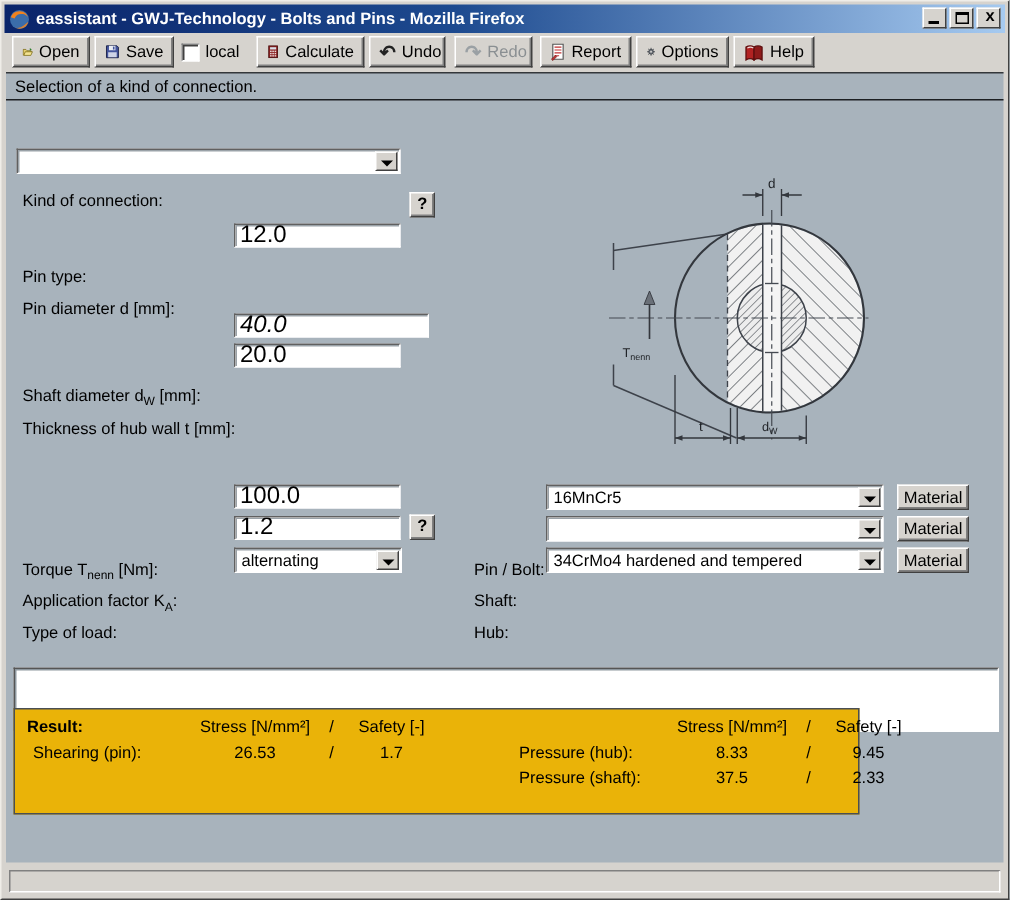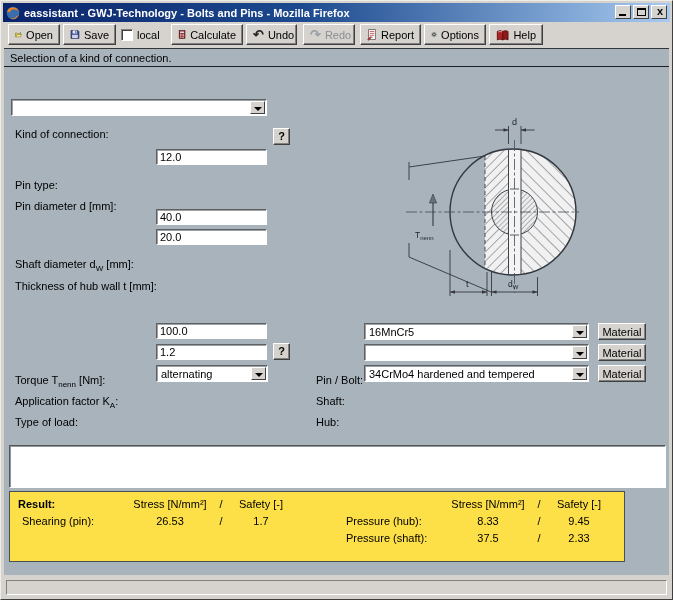--- a/index.html
+++ b/index.html
@@ -39,21 +39,21 @@
     border-bottom:1px solid #fff;border-right:1px solid #fff;
     box-shadow:inset 1px 1px 0 #404040;}
   
   .content{position:absolute;top:47px;left:3px;right:3px;height:527px;
     background:#a8b3bc;border-top:1px solid #33373a;}
   .hdrstrip{position:absolute;top:0;left:0;right:0;height:18px;
     border-bottom:1px solid #1c1f22;padding:3px 0 0 6px;}
   .lbl{position:absolute;white-space:nowrap;margin-top:48px;}
   sub{font-size:8px;}
   .field{position:absolute;height:16px;background:#fff;font-family:"Liberation Sans",sans-serif;
-    font-size:11px;padding:1px 3px;
+    font-size:16px;padding:1px 3px;
     border-top:1px solid #606060;border-left:1px solid #606060;
     border-bottom:1px solid #fff;border-right:1px solid #fff;
     box-shadow:inset 1px 1px 0 #9aa2a8;}
   .combo{position:absolute;height:17px;background:#fff;
     border-top:1px solid #606060;border-left:1px solid #606060;
     border-bottom:1px solid #fff;border-right:1px solid #fff;
     box-shadow:inset 1px 1px 0 #9aa2a8;cursor:default;}
   .combo-text{position:absolute;left:4px;top:2px;white-space:nowrap;overflow:hidden;right:18px;}
   .combo-btn{position:absolute;right:1px;top:1px;bottom:1px;width:15px;background:#d6d3ce;
     border-top:1px solid #fff;border-left:1px solid #fff;
@@ -66,22 +66,22 @@
     border-right:1px solid #404040;border-bottom:1px solid #404040;
     box-shadow:inset -1px -1px 0 #808080;cursor:default;}
   .matbtn{position:absolute;width:48px;height:17px;background:#d6d3ce;text-align:center;padding-top:2px;
     border-top:1px solid #fff;border-left:1px solid #fff;
     border-right:1px solid #404040;border-bottom:1px solid #404040;
     box-shadow:inset -1px -1px 0 #808080;cursor:default;}
   .msgbox{position:absolute;left:5px;top:396px;width:657px;height:43px;background:#fff;
     border-top:1px solid #555;border-left:1px solid #555;
     border-bottom:1px solid #fff;border-right:1px solid #fff;
     box-shadow:inset 1px 1px 0 #8d979e;}
-  .result-panel{position:absolute;left:5px;top:442px;width:616px;height:71px;
-    background:#fde047;border:1px solid #4a4f53;}
+  .result-panel{position:absolute;left:5px;top:423px;width:564px;height:71px;
+    background:#eab308;border:1px solid #4a4f53;}
   .r-row{position:absolute;left:0;right:0;height:14px;}
   .r-row span{position:absolute;white-space:nowrap;}
   .r-title{left:8px;font-weight:bold;}
   .r-lab-l{left:12px;}
   .c-st-l{left:118px;width:84px;text-align:center;}
   .c-sl-l{left:206px;width:10px;text-align:center;}
   .c-sf-l{left:222px;width:58px;text-align:center;}
   .r-lab-r{left:336px;}
   .c-st-r{left:436px;width:84px;text-align:center;}
   .c-sl-r{left:524px;width:10px;text-align:center;}
@@ -217,21 +217,21 @@
 
     <span class="lbl" style="left:11px;top:82px;">Pin type:</span>
     <div class="qbtn" style="left:269px;top:79px;">
       <span>?</span>
     </div>
 
     <span class="lbl" style="left:11px;top:103px;">Pin diameter d [mm]:</span>
     <input class="field" style="left: 152px; top: 100px; width: 111px;" value="12.0">
 
     <span class="lbl" style="left:11px;top:161px;"><span>Shaft diameter d</span><sub>W</sub><span> [mm]:</span></span>
-    <input class="field" style="left: 152px; top: 160px; width: 111px;" value="40.0">
+    <input class="field" style="left: 152px; top: 160px; width: 130px; font-style: italic;" value="40.0">
 
     <span class="lbl" style="left:11px;top:183px;">Thickness of hub wall t [mm]:</span>
     <input class="field" style="left: 152px; top: 180px; width: 111px;" value="20.0">
 
     <svg style="position:absolute;left:402px;top:61px;" width="190" height="200" viewBox="0 0 190 200">
       <defs>
         <pattern id="hA" width="6.5" height="6.5" patternUnits="userSpaceOnUse" patternTransform="rotate(45)">
           <rect width="6.5" height="6.5" fill="#f1f1f1"></rect>
           <line x1="0" y1="0" x2="0" y2="6.5" stroke="#555a60" stroke-width="1"></line>
         </pattern>

